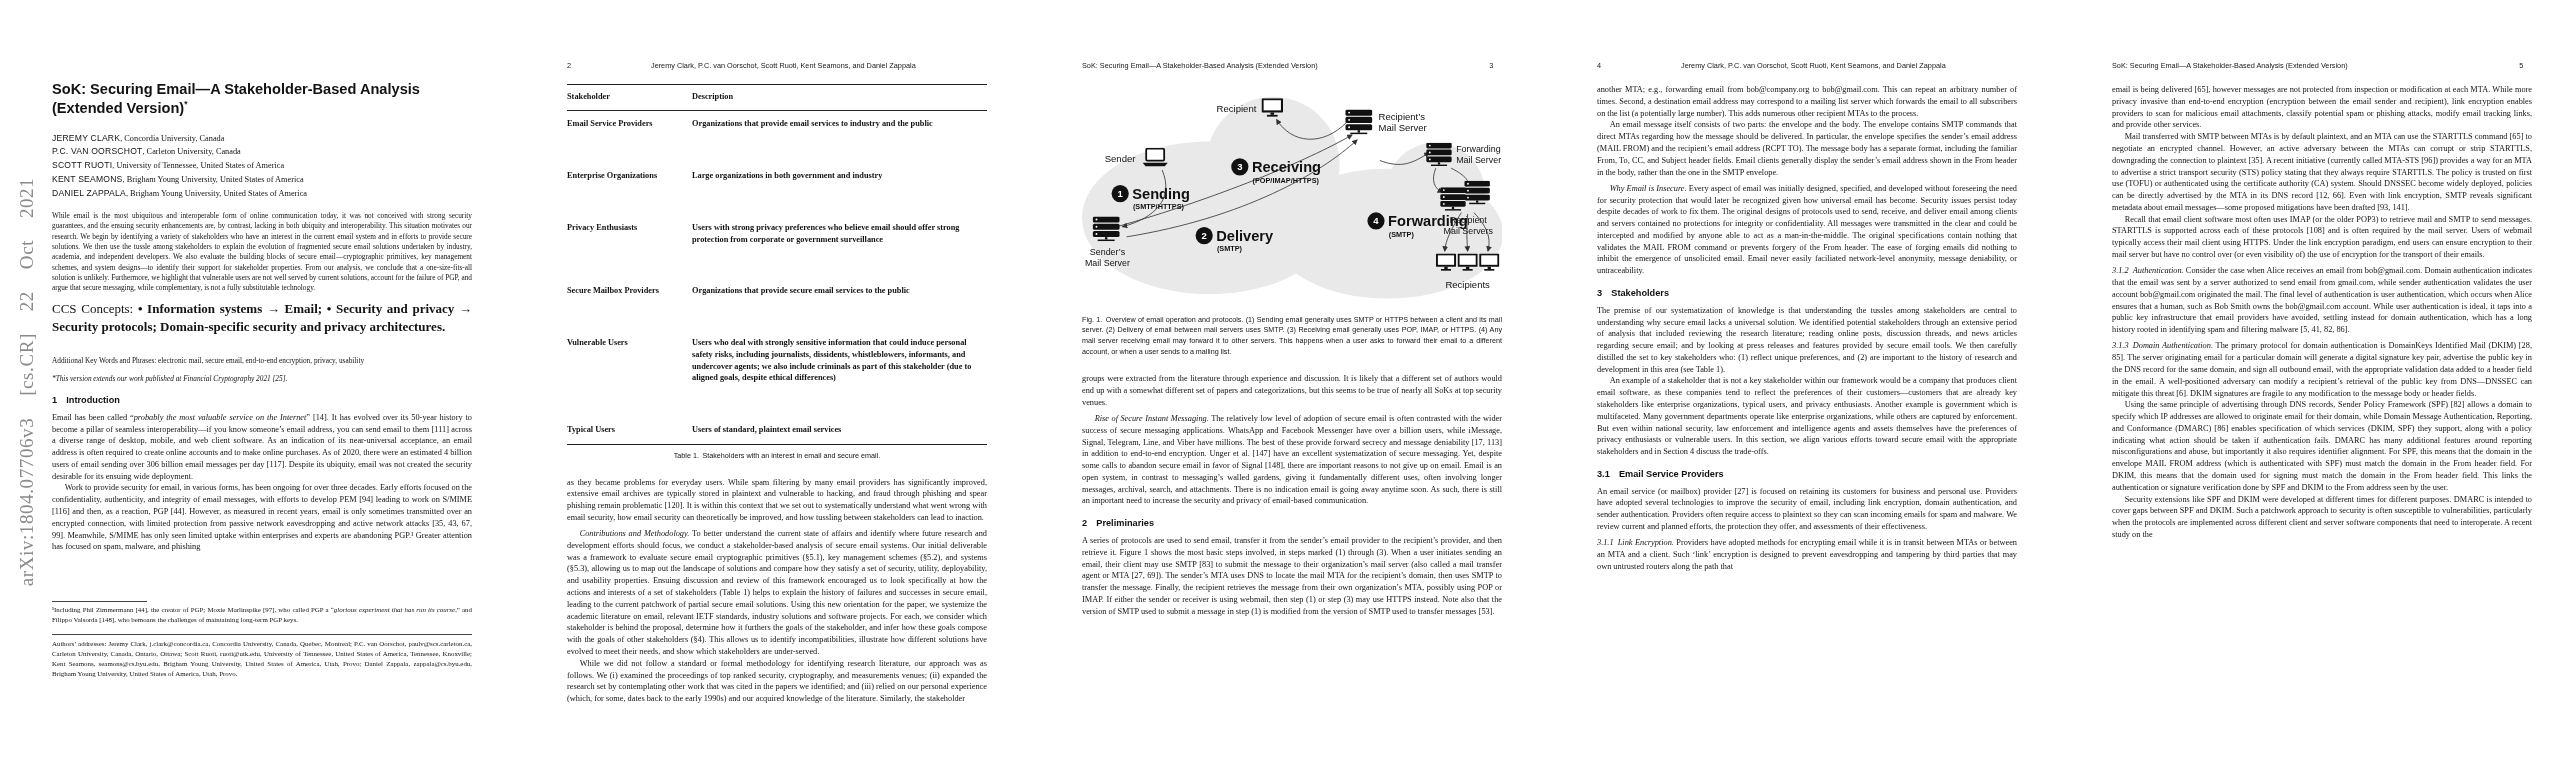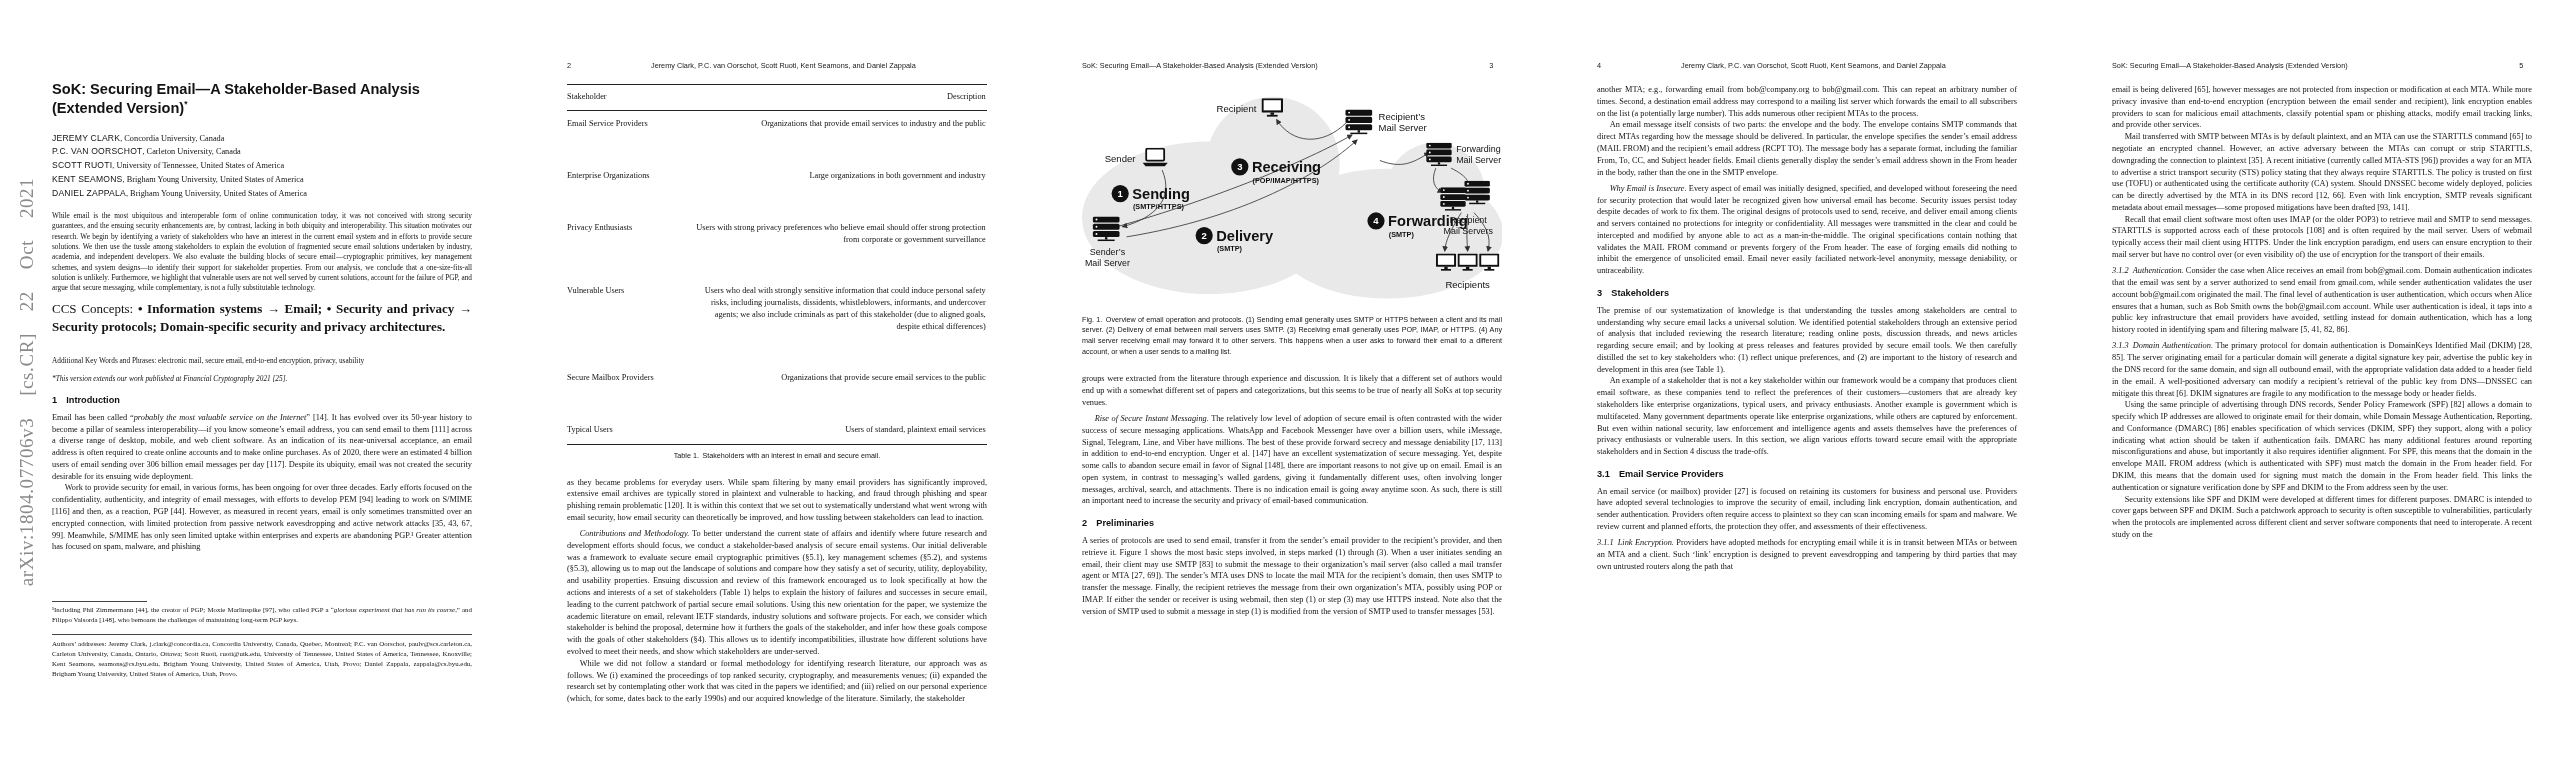--- a/index.html
+++ b/index.html
@@ -39,24 +39,24 @@
   .version-note { margin-top:7.6px; font-size:7.3px; font-style:italic; }
   h2.sec { font-family:"Liberation Sans", sans-serif; font-size:9.2px; margin:10.2px 0 4.5px 0; color:#111; }
   .page1-bottom { position:absolute; left:52px; right:43px; top:601px; }
   .fn-rule { width:95px; border-top:0.6px solid #444; margin:0 0 3.2px 0; }
   .footnote { font-size:6.9px; line-height:1.4; }
   .addr-rule { border-top:0.6px solid #444; margin:9px 0 4.5px 0; }
   .addresses { font-size:6.9px; line-height:1.45; }
 
   
   .tbl { border-collapse:collapse; width:100%; margin-top:5.1px; }
-  .tbl th, .tbl td { text-align:left; vertical-align:top; font-weight:normal; font-size:8.3px; }
+  .tbl th, .tbl td { text-align:left; vertical-align:top; font-weight:bold; font-size:8.3px; }
   .tbl thead th { padding:6.4px 0; border-top:1px solid #222; border-bottom:0.6px solid #222; }
   .tbl td { padding:20px 0; }
-  .tbl td.desc, .tbl th.desc { padding-right:1.3px;text-align:right; }
+  .tbl td.desc, .tbl th.desc { padding-right:1.3px; }
   .tbl tbody tr:first-child td { padding-top:7.6px; }
   .tbl tbody tr:last-child td { padding-bottom:7.6px; border-bottom:1px solid #222; }
   .tbl-caption { font-family:"Liberation Sans", sans-serif; font-size:7.2px; text-align:center; margin-top:6.4px; }
 
   
   .figure { margin-top:2.5px; }
   .figsvg { display:block; width:420px; height:223px; }
   .fig-caption { font-family:"Liberation Sans", sans-serif; font-size:7.2px; line-height:1.5;
                  margin-top:7.6px; text-align:justify; }
   .nlabel { font-family:"Liberation Sans", sans-serif; font-size:15px; fill:#111; }
@@ -119,26 +119,26 @@
           </tr>
         <tr>
             <td>Enterprise Organizations</td>
             <td class="desc">Large organizations in both government and industry</td>
           </tr>
         <tr>
             <td>Privacy Enthusiasts</td>
             <td class="desc">Users with strong privacy preferences who believe email should offer strong protection from corporate or government surveillance</td>
           </tr>
         <tr>
+            <td>Secure Mailbox Providers</td>
+            <td class="desc">Organizations that provide secure email services to the public</td>
+          </tr>
+        <tr>
             <td>Vulnerable Users</td>
             <td class="desc">Users who deal with strongly sensitive information that could induce personal safety risks, including journalists, dissidents, whistleblowers, informants, and undercover agents; we also include criminals as part of this stakeholder (due to aligned goals, despite ethical differences)</td>
-          </tr>
-        <tr>
-            <td>Secure Mailbox Providers</td>
-            <td class="desc">Organizations that provide secure email services to the public</td>
           </tr>
         <tr>
             <td>Typical Users</td>
             <td class="desc">Users of standard, plaintext email services</td>
           </tr>
       </tbody>
     </table>
     <div class="tbl-caption">Table 1. Stakeholders with an interest in email and secure email.</div>
     <p class="cont">as they became problems for everyday users. While spam filtering by many email providers has significantly improved, extensive email archives are typically stored in plaintext and vulnerable to hacking, and fraud through phishing and spear phishing remain problematic [120]. It is within this context that we set out to systematically understand what went wrong with email security, how email security can theoretically be improved, and how tussling between stakeholders can lead to inaction.</p>
     <p class="indent lead-para"><i class="lead">Contributions and Methodology.</i><span> To better understand the current state of affairs and identify where future research and development efforts should focus, we conduct a stakeholder-based analysis of secure email systems. Our initial deliverable was a framework to evaluate secure email cryptographic primitives (§5.1), key management schemes (§5.2), and systems (§5.3), allowing us to map out the landscape of solutions and compare how they satisfy a set of security, utility, deployability, and usability properties. Ensuing discussion and review of this framework encouraged us to look specifically at how the actions and interests of a set of stakeholders (Table 1) helps to explain the history of failures and successes in secure email, leading to the current patchwork of partial secure email solutions. Using this new orientation for the paper, we systemize the academic literature on email, relevant IETF standards, industry solutions and software projects. For each, we consider which stakeholder is behind the proposal, determine how it furthers the goals of the stakeholder, and infer how these goals compose with the goals of other stakeholders (§4). This allows us to identify incompatibilities, illustrate how different solutions have evolved to meet their needs, and show which stakeholders are under-served.</span></p>

